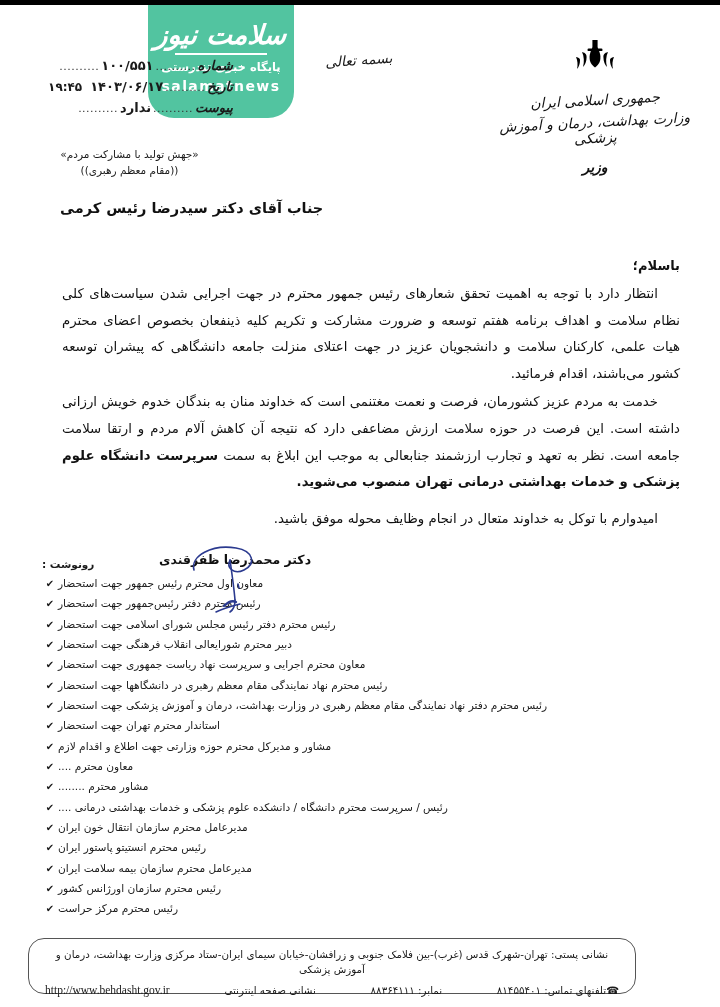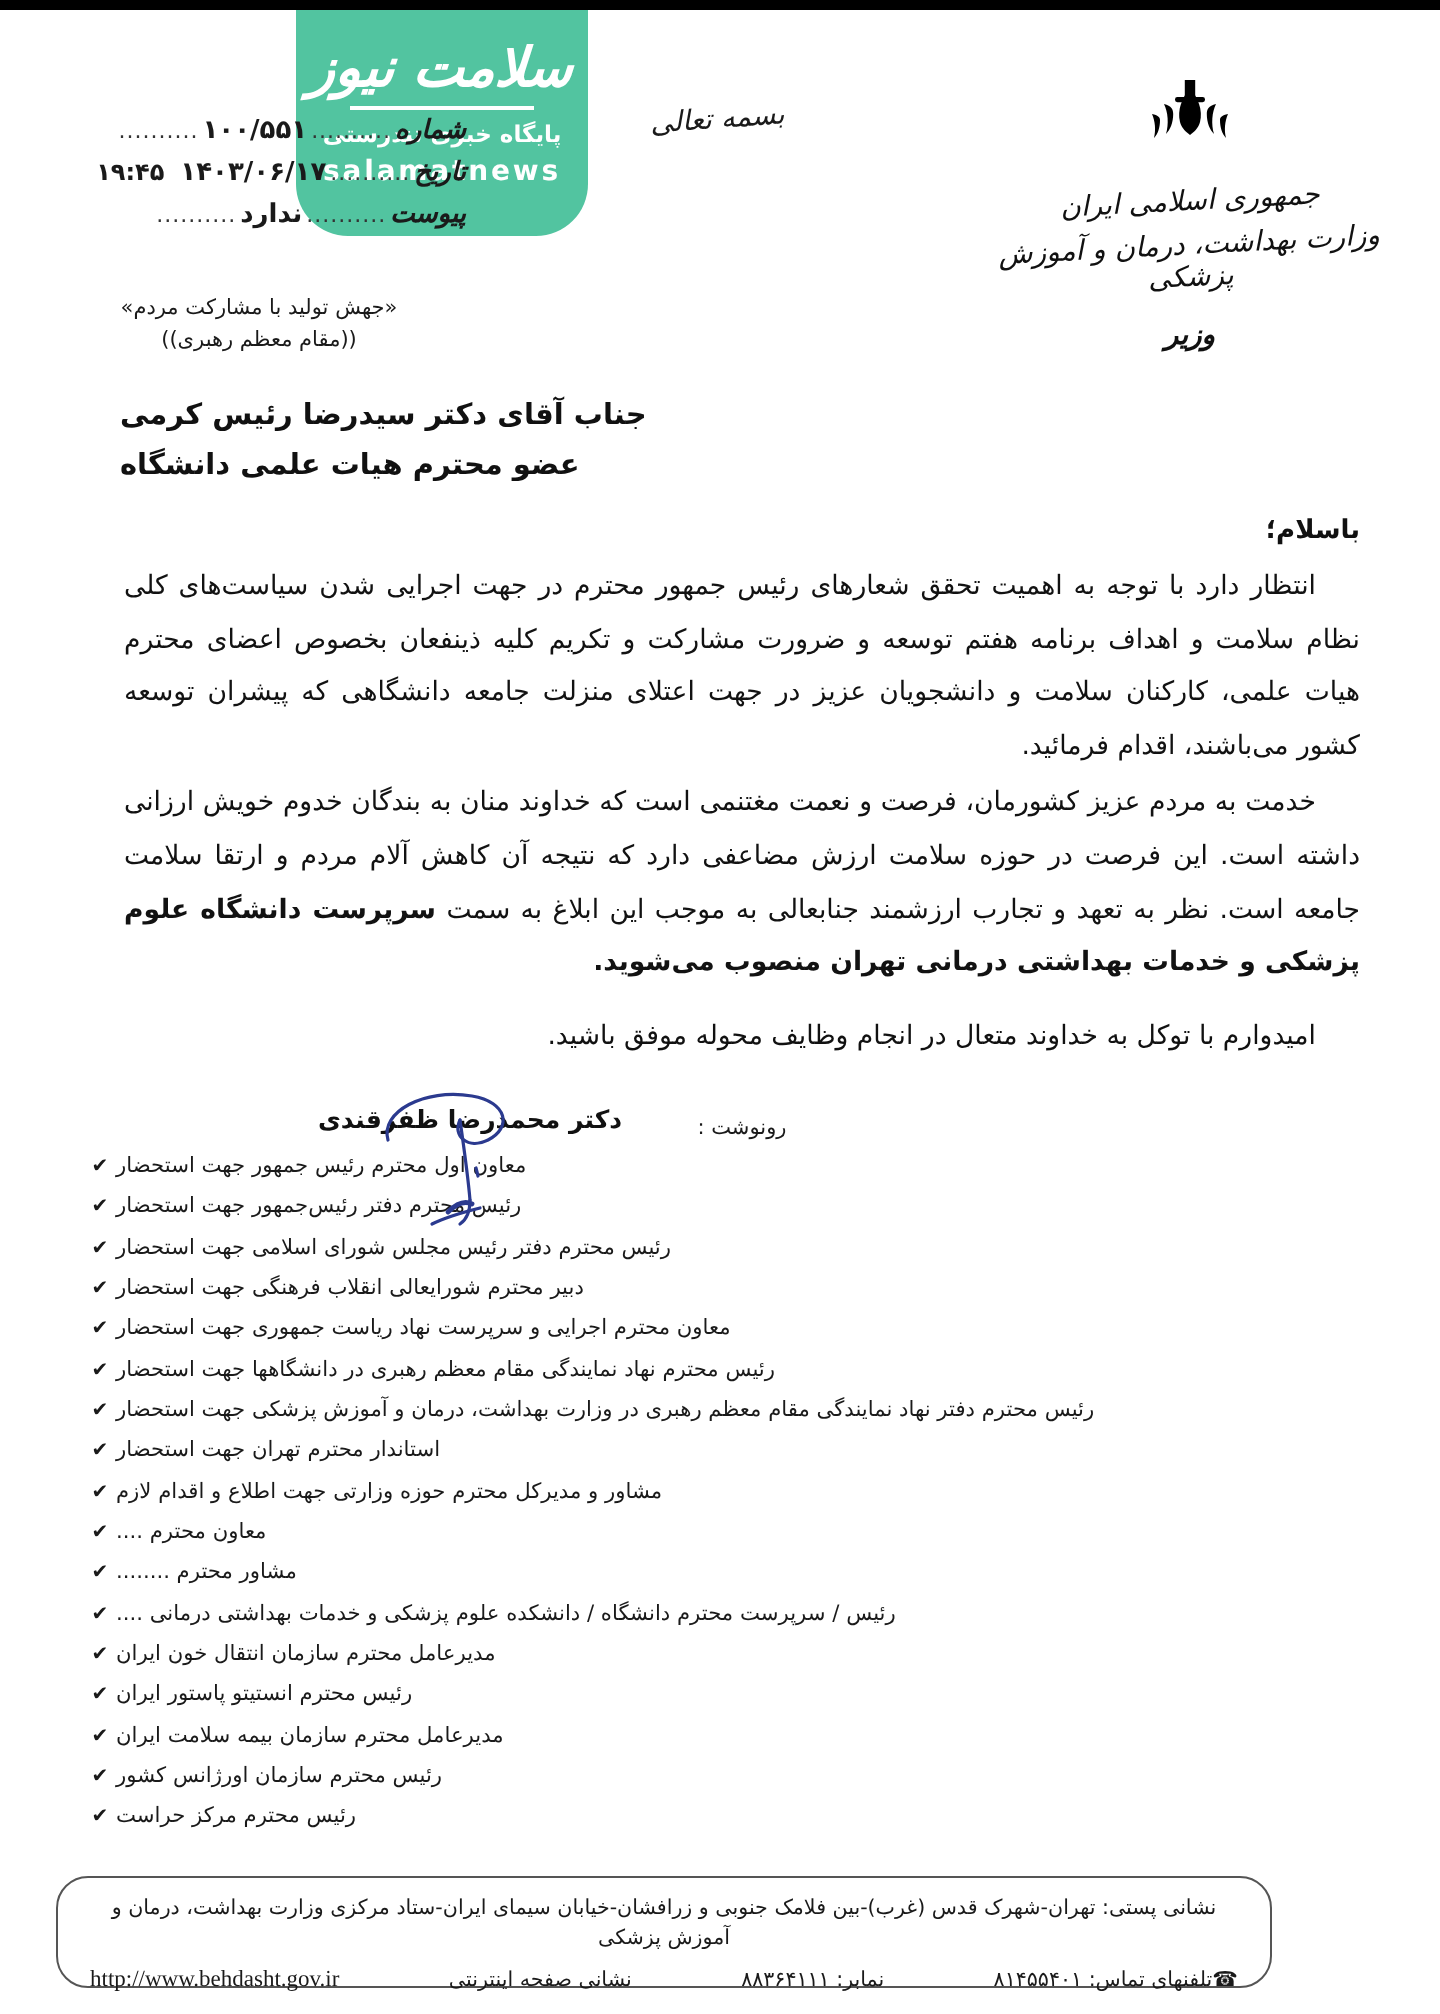--- a/index.html
+++ b/index.html
@@ -240,24 +240,25 @@
   
   .cc {
     position: absolute;
     top: 558px;
     left: 20px;
     width: 680px;
     direction: rtl;
   }
   .cc-title {
     font-size: 10.5px;
-    text-align: center;
+    text-align: left;
     padding-left: 22px;
     color: #1a1a1a;
     margin-bottom: 3px;
+    font-weight: bold;
   }
   .cc-list {
     list-style: none;
     margin: 0;
     padding: 0;
   }
   .cc-item {
     display: flex;
     flex-direction: row-reverse;
     justify-content: flex-start;
@@ -370,21 +371,20 @@
         </g>
       </svg>
     </div>
     <div class="emblem-l1">جمهوری اسلامی ایران</div>
     <div class="emblem-l2">وزارت بهداشت، درمان و آموزش پزشکی</div>
     <div class="emblem-role">وزیر</div>
   </div>
 
   <div class="addressee">
     <div>جناب آقای دکتر سیدرضا رئیس کرمی</div>
-    <div>عضو محترم هیات علمی دانشگاه</div>
   </div>
 
   <div class="body-area">
     <div class="salutation">باسلام؛</div>
     <p class="para">انتظار دارد با توجه به اهمیت تحقق شعارهای رئیس جمهور محترم در جهت اجرایی شدن سیاست‌های کلی نظام سلامت و اهداف برنامه هفتم توسعه و ضرورت مشارکت و تکریم کلیه ذینفعان بخصوص اعضای محترم هیات علمی، کارکنان سلامت و دانشجویان عزیز در جهت اعتلای منزلت جامعه دانشگاهی که پیشران توسعه کشور می‌باشند، اقدام فرمائید.</p>
     <p class="para"><span>خدمت به مردم عزیز کشورمان، فرصت و نعمت مغتنمی است که خداوند منان به بندگان خدوم خویش ارزانی داشته است. این فرصت در حوزه سلامت ارزش مضاعفی دارد که نتیجه آن کاهش آلام مردم و ارتقا سلامت جامعه است. نظر به تعهد و تجارب ارزشمند جنابعالی به موجب این ابلاغ به سمت </span><b>سرپرست دانشگاه علوم پزشکی و خدمات بهداشتی درمانی تهران منصوب می‌شوید.</b></p>
     <div class="closing">امیدوارم با توکل به خداوند متعال در انجام وظایف محوله موفق باشید.</div>
   </div>
 
   <div class="signature">

